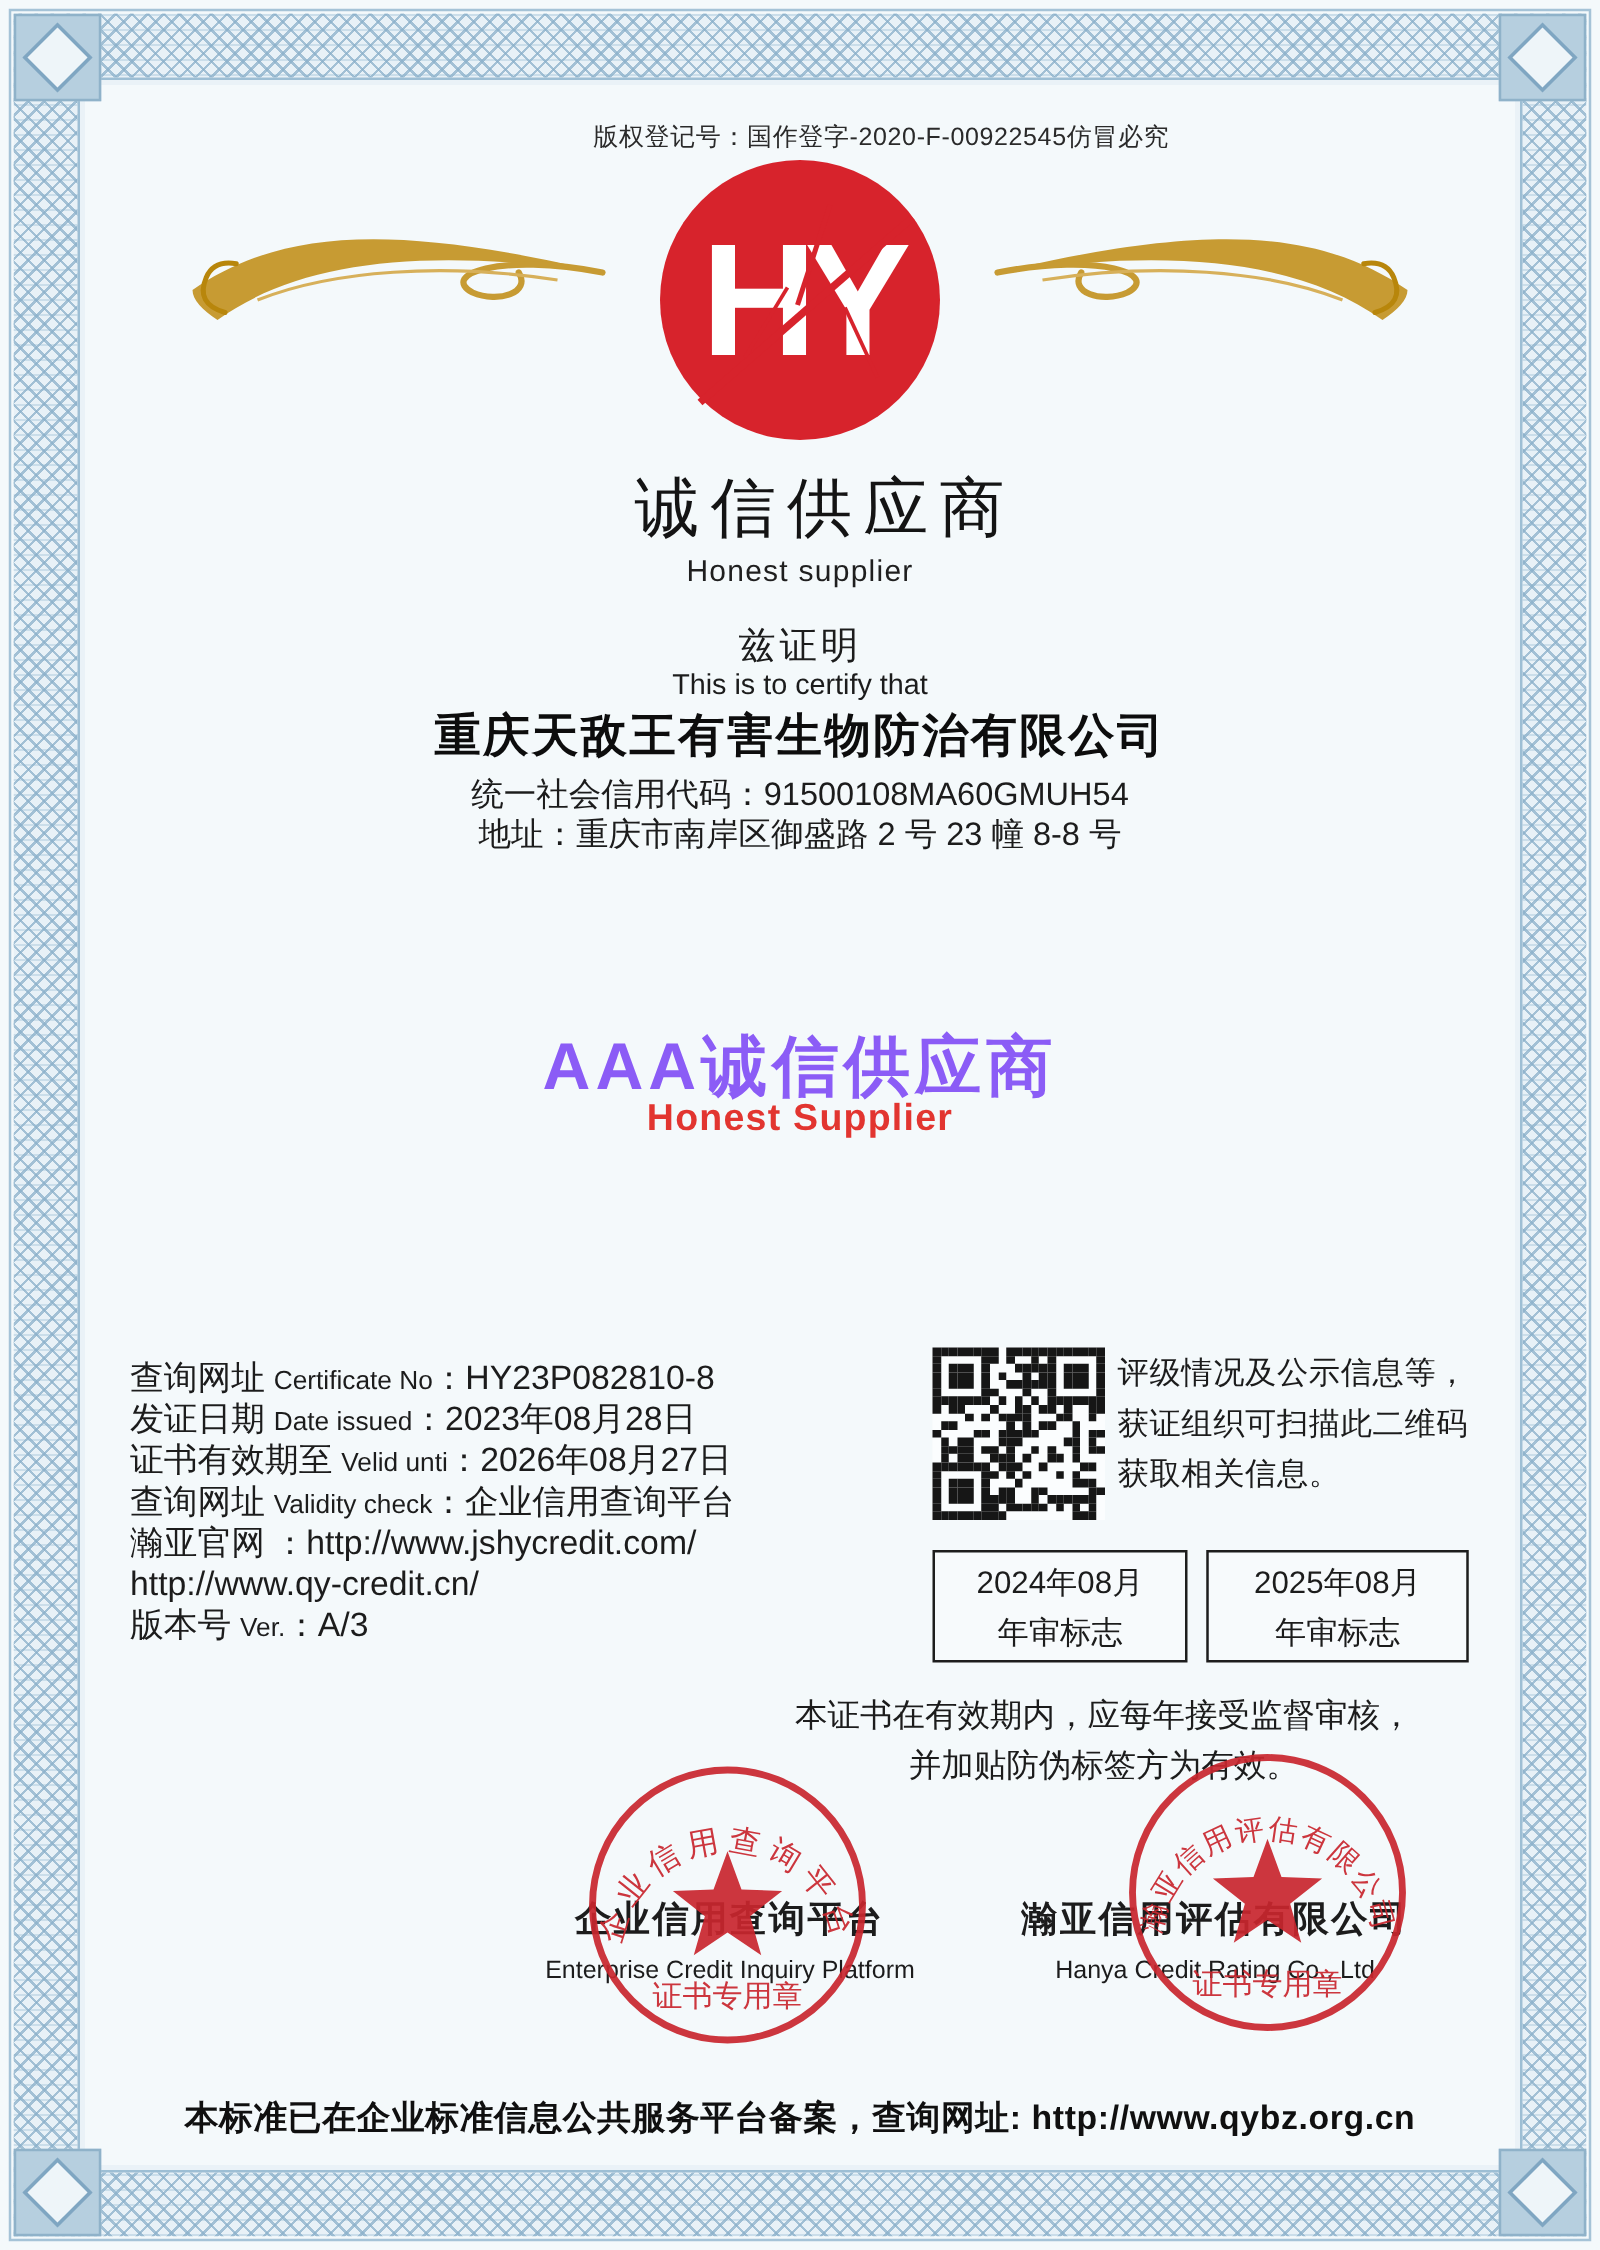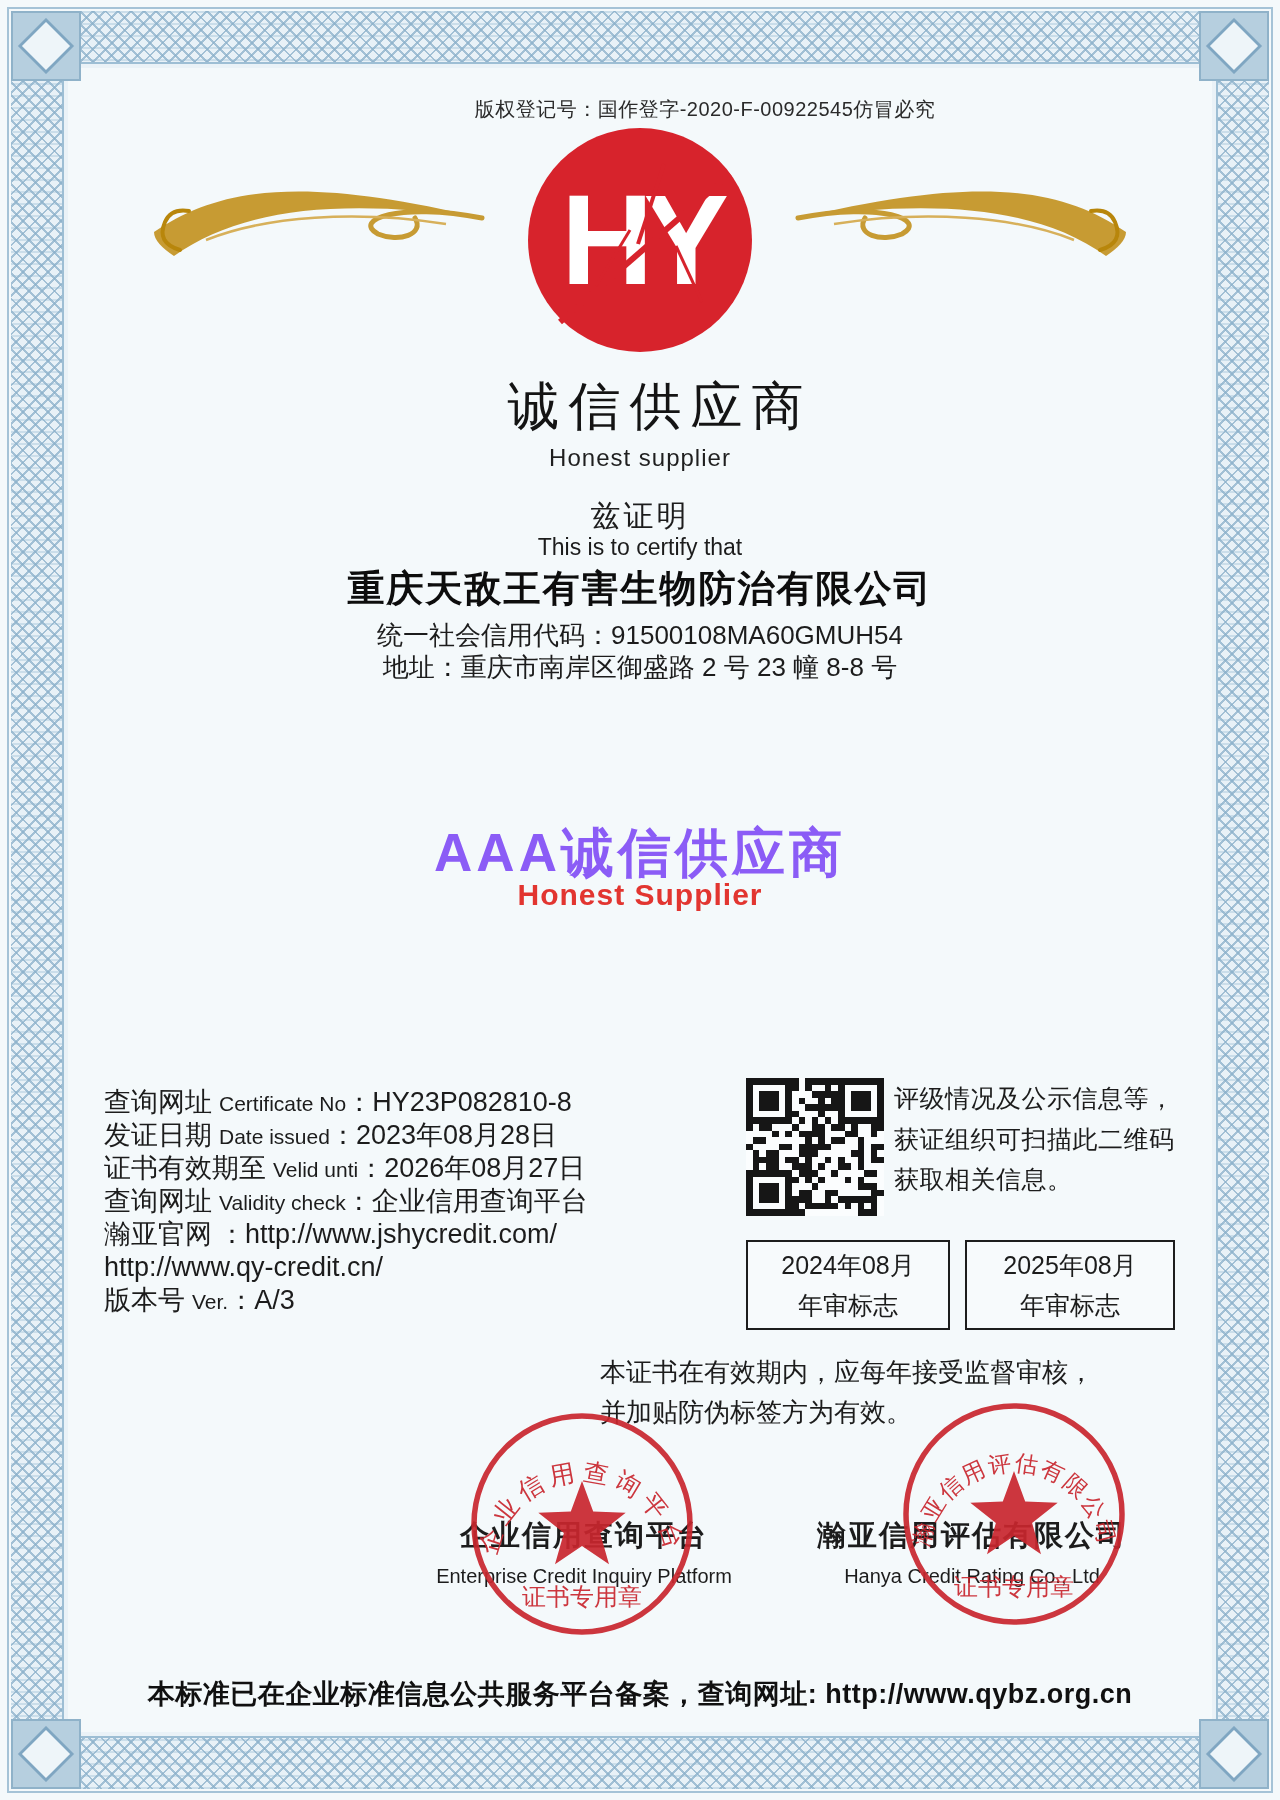--- a/index.html
+++ b/index.html
@@ -51,21 +51,21 @@
   
   .qr{left:746px;top:1078px;width:138px;height:138px;display:grid;
       grid-template-rows:repeat(21,1fr);grid-template-columns:repeat(21,1fr);
       background:#fbfdfe;}
   .qr div{background:#161616;}
   .qr-note{left:894px;top:1078px;width:288px;font-size:25px;line-height:40.5px;letter-spacing:.5px;}
   .marks{left:746px;top:1240px;display:flex;gap:15px;}
   .mark-box{width:200px;height:86px;border:2px solid #1d1d1d;display:flex;flex-direction:column;
             align-items:center;justify-content:center;gap:7px;font-size:25px;background:rgba(255,255,255,.25);}
   .mark-box:last-child{width:206px;}
-  .supervision{left:600px;top:1352px;width:566px;text-align:left;font-size:26px;line-height:40px;}
+  .supervision{left:600px;top:1352px;width:566px;text-align:center;font-size:26px;line-height:40px;}
   
   .issuer{text-align:center;}
   .issuer-left{left:398px;top:1516px;width:372px;}
   .issuer-right{left:772px;top:1516px;width:400px;}
   .issuer .n-cn{font-size:29px;font-weight:700;letter-spacing:2px;}
   .issuer .n-en{font-size:20px;margin-top:9px;}
   .seal{width:230px;height:230px;opacity:.92;}
   .seal-left{left:467px;top:1409px;}
   .seal-right{left:899px;top:1399px;}
   .footer-line{top:1676px;font-size:27px;font-weight:600;color:#101010;letter-spacing:.5px;}

